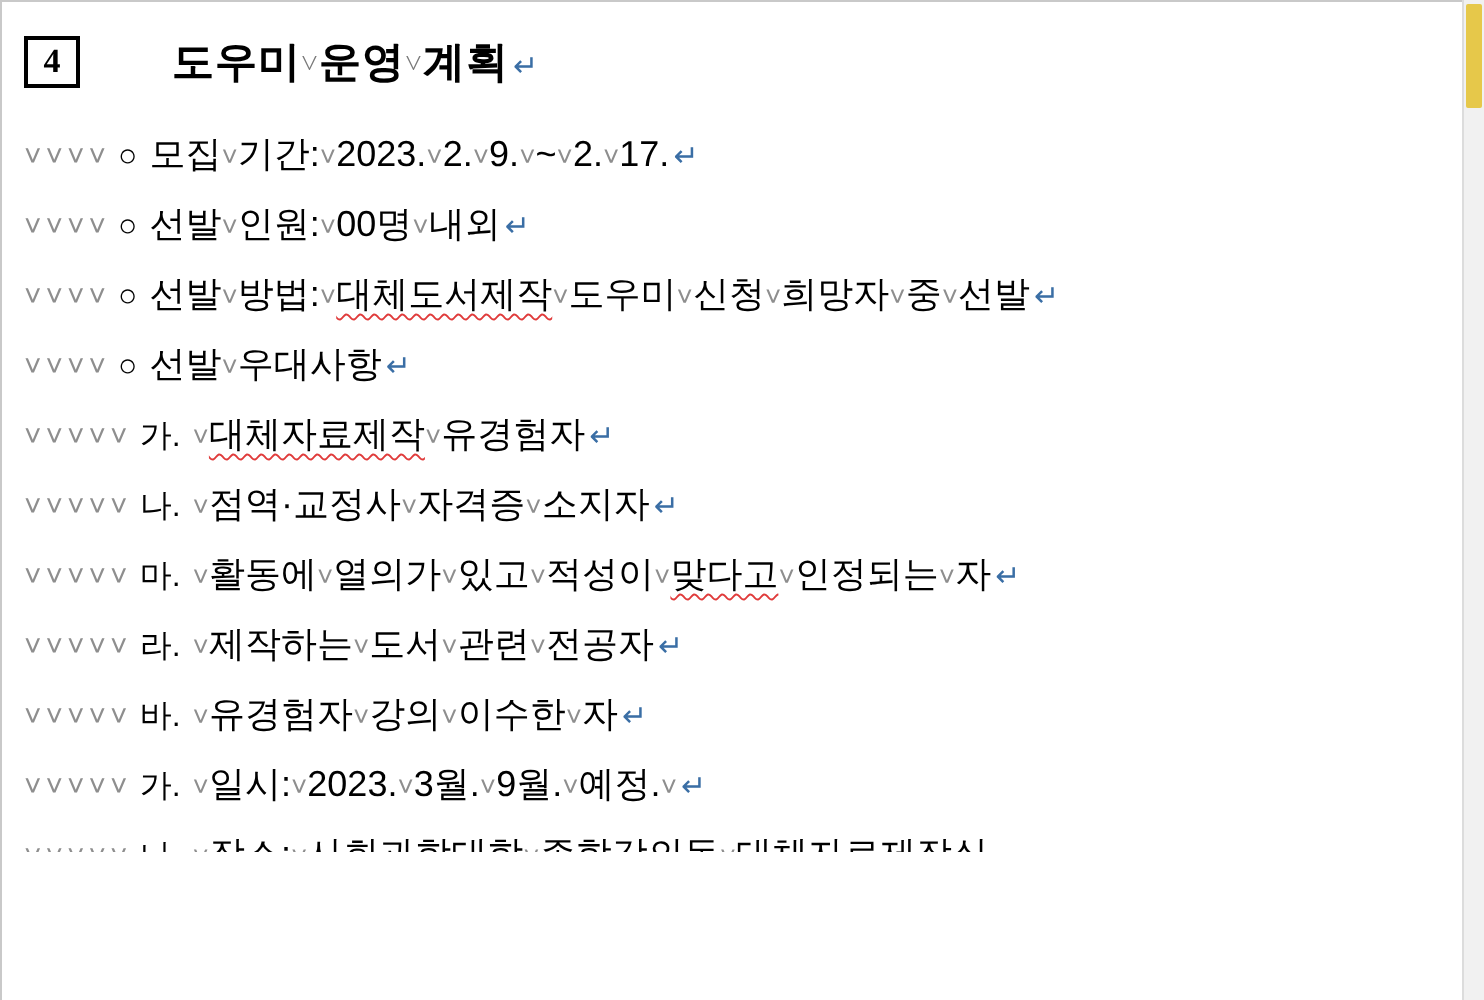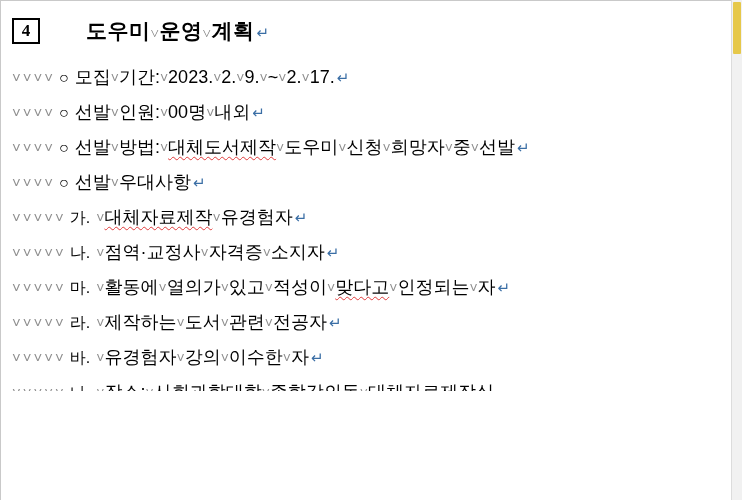--- a/index.html
+++ b/index.html
@@ -199,19 +199,22 @@
 
     <div class="line">
       <span class="tabs">˅˅˅˅˅</span><span class="bullet">라.</span><span class="dot">˅</span><span>제작하는</span><span class="dot">˅</span><span>도서</span><span class="dot">˅</span><span>관련</span><span class="dot">˅</span><span>전공자</span><span class="pilcrow">↵</span>
     </div>
 
     <div class="line">
       <span class="tabs">˅˅˅˅˅</span><span class="bullet">바.</span><span class="dot">˅</span><span>유경험자</span><span class="dot">˅</span><span>강의</span><span class="dot">˅</span><span>이수한</span><span class="dot">˅</span><span>자</span><span class="pilcrow">↵</span>
     </div>
 
 
+    <div class="line">
+      <span class="tabs">˅˅˅˅˅</span><span class="bullet">가.</span><span class="dot">˅</span><span>일시:</span><span class="dot">˅</span><span>2023.</span><span class="dot">˅</span><span>3월.</span><span class="dot">˅</span><span>9월.</span><span class="dot">˅</span><span>예정.</span><span class="dot">˅</span><span class="pilcrow">↵</span>
+    </div>
 
     <div class="line clipped">
       <span class="tabs">˅˅˅˅˅</span><span class="bullet">나.</span><span class="dot">˅</span><span>장소:</span><span class="dot">˅</span><span>사회과학대학</span><span class="dot">˅</span><span>종합강의동</span><span class="dot">˅</span><span>대체자료제작실</span>
     </div>
 
   </div>
 </div>
 
 </body></html>

